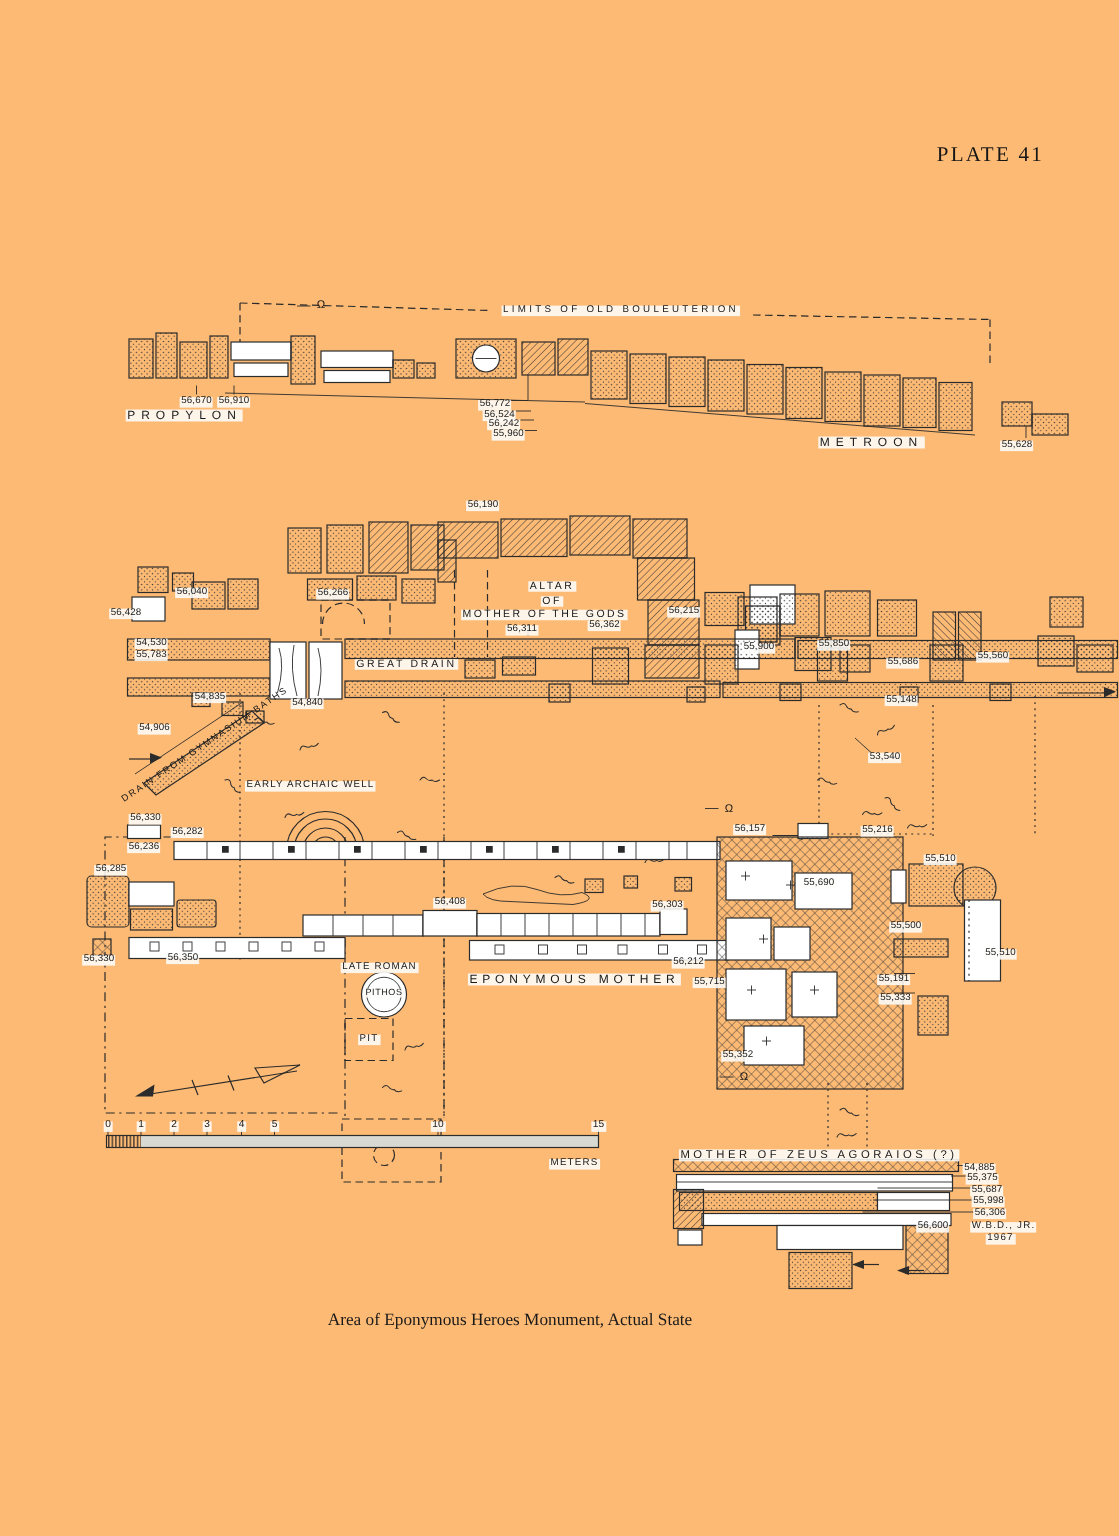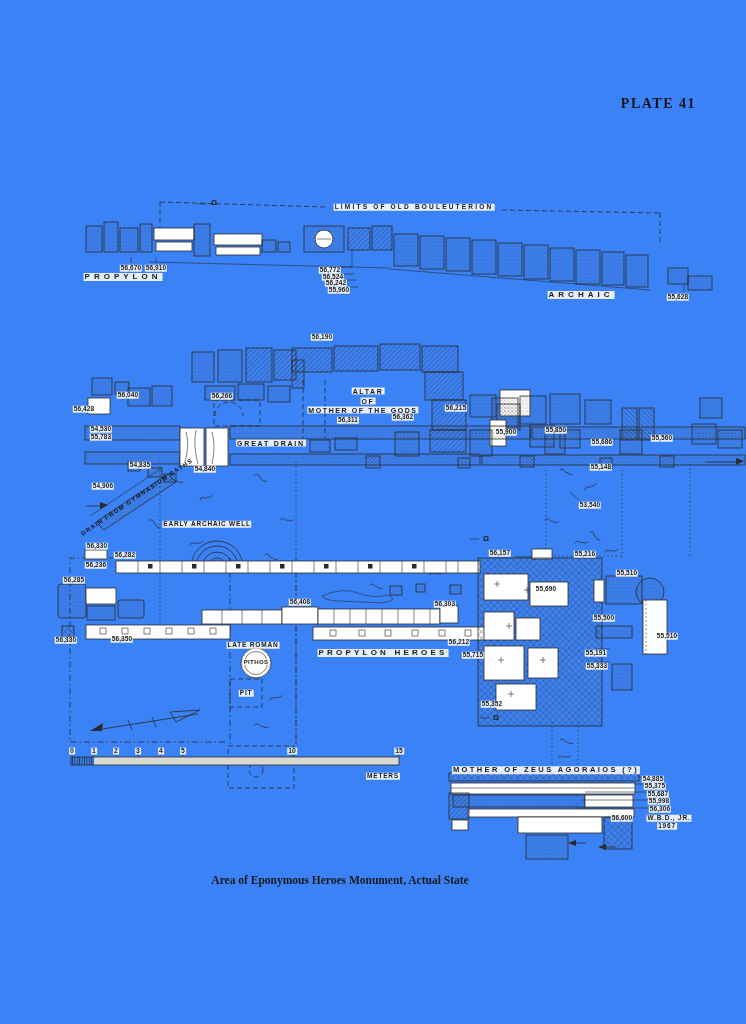--- a/index.html
+++ b/index.html
@@ -1,17 +1,17 @@
 <!DOCTYPE html>
 <html><head>
 <meta charset="utf-8">
 <style>
   html,body{margin:0;padding:0;background:#e8e8e4;}
-  .page{position:relative;width:746px;height:1024px;background:#3b82f6;margin:0 auto;
-        font-family:"Liberation Sans",sans-serif;color:#1d1d1d;overflow:hidden;font-weight:bold;}
+  .page{position:relative;width:746px;height:1024px;background:#fdba74;margin:0 auto;
+        font-family:"Liberation Sans",sans-serif;color:#1d1d1d;overflow:hidden;}
   .plate-label{position:absolute;top:96px;right:50px;font-family:"Liberation Serif",serif;
         font-size:14px;letter-spacing:1.5px;color:#161616;}
   .caption{position:absolute;left:340px;top:880px;transform:translate(-50%,-50%);
         font-family:"Liberation Serif",serif;font-size:11.5px;white-space:nowrap;color:#1a1a1a;}
   .footer{position:absolute;left:341px;top:911px;transform:translate(-50%,-50%);
         font-family:"Liberation Serif",serif;font-variant:small-caps;font-size:13.5px;
         white-space:nowrap;color:#141414;}
   .drawing{position:absolute;left:0;top:0;width:746px;height:1024px;}
   svg{position:absolute;left:0;top:0;}
   #labels{position:absolute;left:0;top:0;width:746px;height:1024px;}
@@ -355,21 +355,21 @@
         <rect x="71" y="757" width="23" height="8" fill="url(#pv)"></rect>
         <rect class="ln" x="71" y="757" width="328" height="8"></rect>
         <path class="tn" d="M72,753 V757 M94,753 V757 M116,753 V757 M138,753 V757 M161,753 V757 M183,753 V757 M292,753 V757 M399,753 V757"></path>
       </g>
     </svg>
 
     <div id="labels">
         <span class="lbl lim" style="left: 414px; top: 207px; transform: translate(-50%, -50%);">LIMITS OF OLD BOULEUTERION</span>
         <span class="lbl sec" style="left: 214px; top: 203px; transform: translate(-50%, -50%);">Ω</span>
         <span class="lbl p" style="left: 123px; top: 277px; transform: translate(-50%, -50%); text-align: center;">PROPYLON</span>
-        <span class="lbl p" style="left: 581px; top: 295px; transform: translate(-50%, -50%);">ARCHAIC</span>
+        <span class="lbl p" style="left: 581px; top: 295px; transform: translate(-50%, -50%);">METROON</span>
         <span class="lbl e" style="left: 131px; top: 268px; transform: translate(-50%, -50%);">56,670</span>
         <span class="lbl e" style="left: 156px; top: 268px; transform: translate(-50%, -50%);">56,910</span>
         <span class="lbl e" style="left: 330px; top: 270px; transform: translate(-50%, -50%);">56,772</span>
         <span class="lbl e" style="left: 333px; top: 277px; transform: translate(-50%, -50%);">56,524</span>
         <span class="lbl e" style="left: 336px; top: 283px; transform: translate(-50%, -50%);">56,242</span>
         <span class="lbl e" style="left: 339px; top: 290px; transform: translate(-50%, -50%);">55,960</span>
         <span class="lbl e" style="left: 678px; top: 297px; transform: translate(-50%, -50%);">55,628</span>
         <span class="lbl e" style="left: 322px; top: 337px; transform: translate(-50%, -50%);">56,190</span>
         <span class="lbl e" style="left: 128px; top: 395px; transform: translate(-50%, -50%);">56,040</span>
         <span class="lbl e" style="left: 222px; top: 396px; transform: translate(-50%, -50%);">56,266</span>
@@ -404,21 +404,21 @@
         <span class="lbl e" style="left: 627px; top: 573px; transform: translate(-50%, -50%);">55,510</span>
         <span class="lbl e" style="left: 546px; top: 589px; transform: translate(-50%, -50%);">55,690</span>
         <span class="lbl e" style="left: 300px; top: 602px; transform: translate(-50%, -50%);">56,408</span>
         <span class="lbl e" style="left: 445px; top: 604px; transform: translate(-50%, -50%);">56,303</span>
         <span class="lbl e" style="left: 604px; top: 618px; transform: translate(-50%, -50%);">55,500</span>
         <span class="lbl e" style="left: 667px; top: 636px; transform: translate(-50%, -50%);">55,510</span>
         <span class="lbl e" style="left: 66px; top: 640px; transform: translate(-50%, -50%);">56,330</span>
         <span class="lbl e" style="left: 122px; top: 639px; transform: translate(-50%, -50%);">56,350</span>
         <span class="lbl e" style="left: 459px; top: 642px; transform: translate(-50%, -50%);">56,212</span>
         <span class="lbl s" style="left: 253px; top: 645px; transform: translate(-50%, -50%);">LATE ROMAN</span>
-        <span class="lbl px" style="left: 383px; top: 653px; transform: translate(-50%, -50%);">PROPYLON  HEROES</span>
+        <span class="lbl px" style="left: 383px; top: 653px; transform: translate(-50%, -50%);">EPONYMOUS  MOTHER</span>
         <span class="lbl e" style="left: 473px; top: 655px; transform: translate(-50%, -50%);">55,715</span>
         <span class="lbl e" style="left: 596px; top: 653px; transform: translate(-50%, -50%);">55,191</span>
         <span class="lbl s3" style="left: 256px; top: 662px; transform: translate(-50%, -50%);">PITHOS</span>
         <span class="lbl e" style="left: 597px; top: 666px; transform: translate(-50%, -50%);">55,333</span>
         <span class="lbl s" style="left: 246px; top: 693px; transform: translate(-50%, -50%);">PIT</span>
         <span class="lbl e" style="left: 492px; top: 704px; transform: translate(-50%, -50%);">55,352</span>
         <span class="lbl sec" style="left: 496px; top: 718px; transform: translate(-50%, -50%);">Ω</span>
         <span class="lbl num" style="left: 72px; top: 751px; transform: translate(-50%, -50%);">0</span>
         <span class="lbl num" style="left: 94px; top: 751px; transform: translate(-50%, -50%);">1</span>
         <span class="lbl num" style="left: 116px; top: 751px; transform: translate(-50%, -50%);">2</span>

